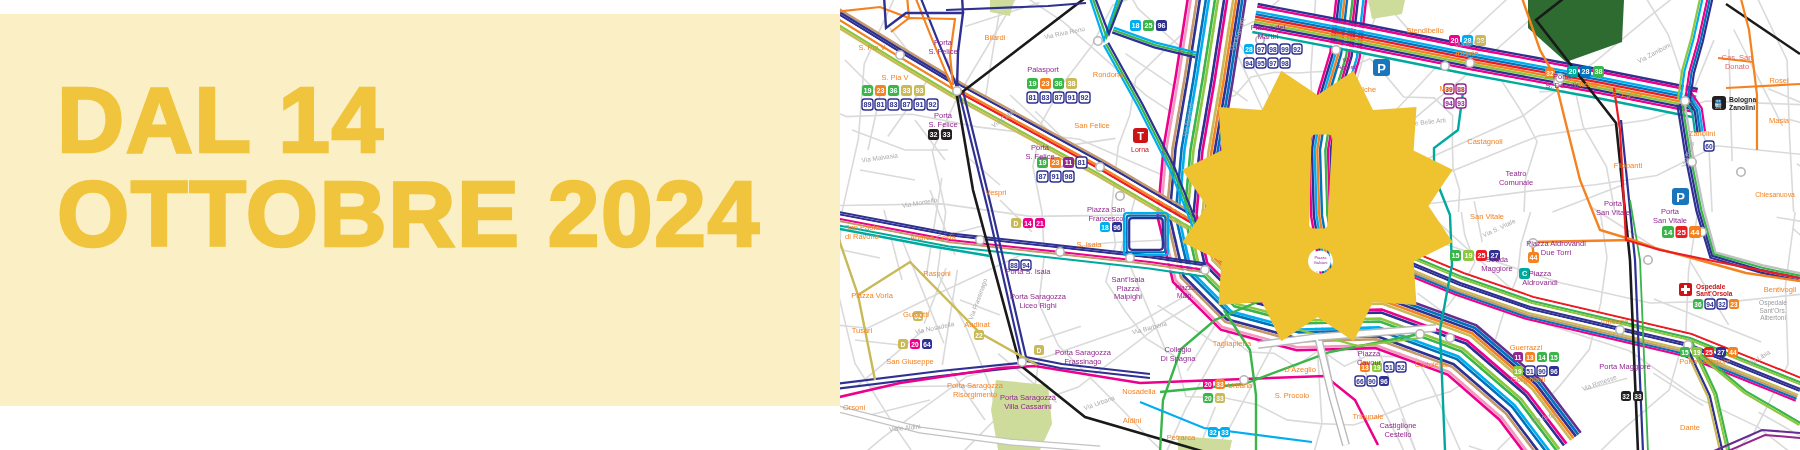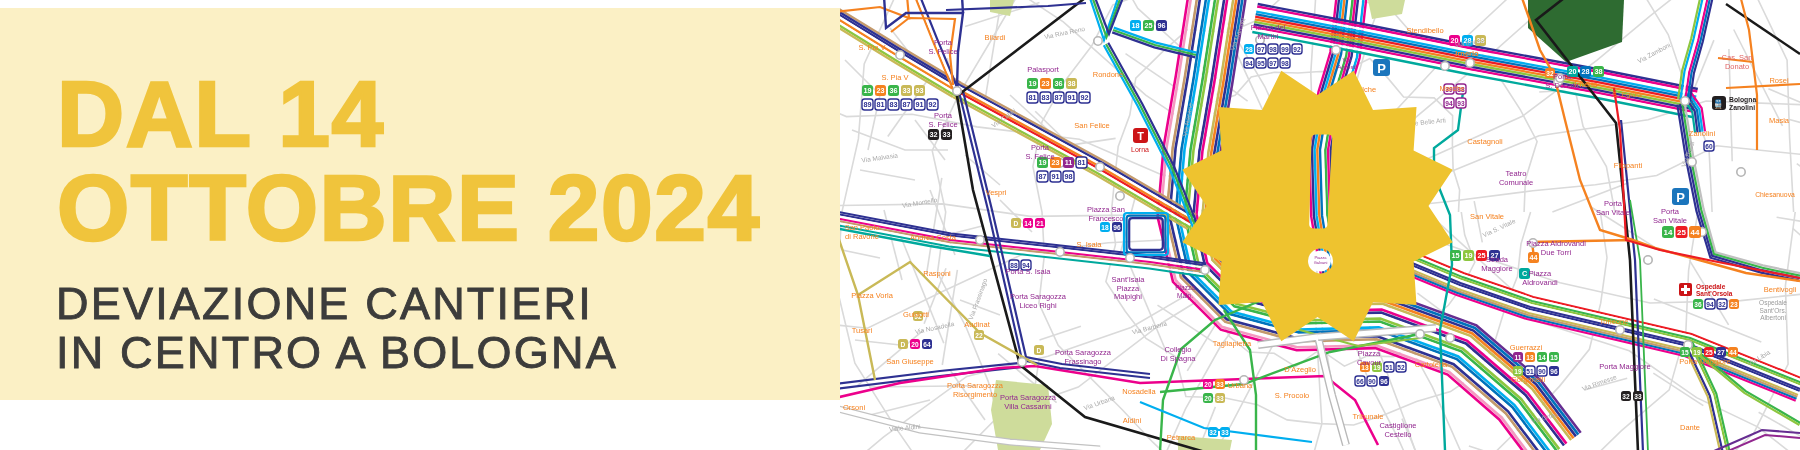--- a/index.html
+++ b/index.html
@@ -1,33 +1,32 @@
 <!DOCTYPE html>
 <html><head>
 <meta charset="utf-8">
 <style>
 html,body{margin:0;padding:0;width:1800px;height:450px;overflow:hidden;background:#fff}
 body{font-family:"Liberation Sans",sans-serif}
 #wrap{position:relative;width:1800px;height:450px;overflow:hidden}
-#left{position:absolute;left:0;top:8px;width:840px;height:392px;background:#fbf0c5}
+#left{position:absolute;left:0;top:14px;width:840px;height:392px;background:#fbf0c5}
 #h1{position:absolute;left:57px;top:59px;font-size:93px;line-height:94px;font-weight:bold;
  color:#f0c43c;-webkit-text-stroke:2.6px #f0c43c;letter-spacing:1.5px;white-space:nowrap}
 #h2{position:absolute;left:56px;top:271px;font-size:45px;line-height:49px;font-weight:normal;
  color:#3c3c3b;-webkit-text-stroke:0.9px #3c3c3b;letter-spacing:2.2px;white-space:nowrap}
 svg text{font-family:"Liberation Sans",sans-serif}
 </style>
 </head>
 <body>
 <div id="wrap">
 
 <div id="left">
 
 <div id="h1">DAL 14<br>OTTOBRE 2024</div>
 
-<div id="h2">DEVIAZIONE CANTIERI<br>IN CENTRO A BOLOGNA</div>
 </div>
 
 <svg width="960" height="450" viewBox="840 0 960 450" style="position:absolute;left:840px;top:0">
 
 <rect x="840" y="0" width="960" height="450" fill="#ffffff"></rect>
 
 <g stroke="#dadada" stroke-width="1.6" fill="none">
 <path d="M1354.5,211.3 L1446.7,201.7 L1532.8,190.7 L1595.4,184.7 L1656.7,175.5 L1716.6,145.8 L1799.9,154.3 L1862.7,125.3 L1958.0,150.8 L2045.4,131.8"></path>
 <path d="M1357.1,222.9 L1423.1,236.3 L1494.5,261.3 L1560.1,282.8 L1650.0,303.0 L1740.5,300.6 L1805.9,293.7 L1899.5,303.4 L1973.0,323.1 L2057.7,316.3"></path>
 <path d="M1362.5,232.7 L1436.8,276.6 L1524.5,317.3 L1629.2,350.8 L1696.6,397.6 L1757.6,426.9 L1807.4,465.7 L1891.4,516.9 L1991.9,548.4"></path>

